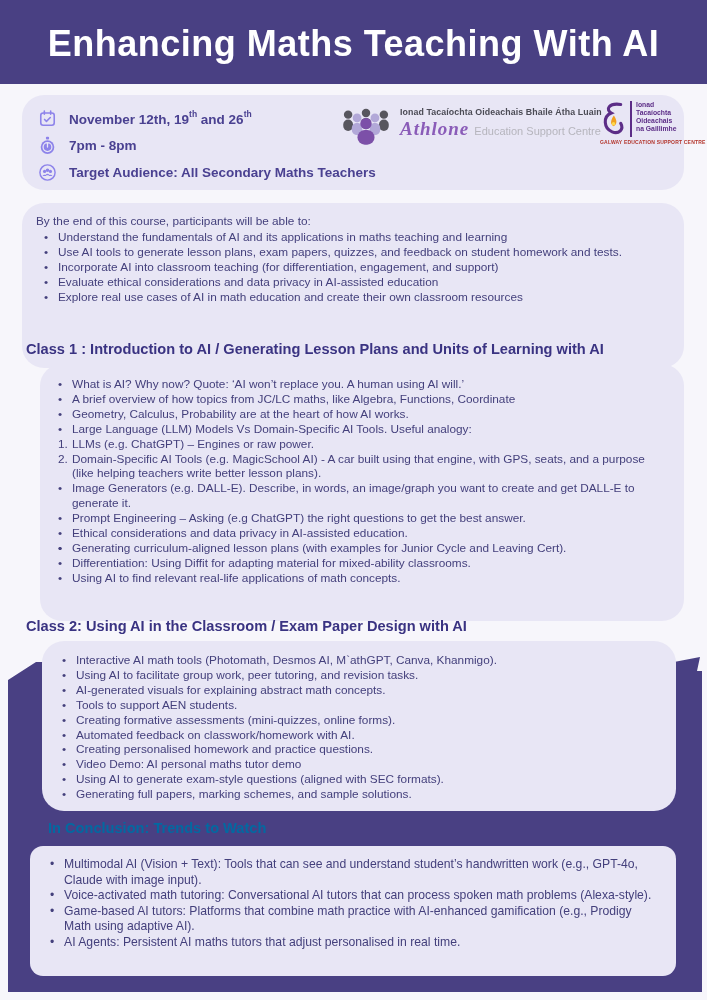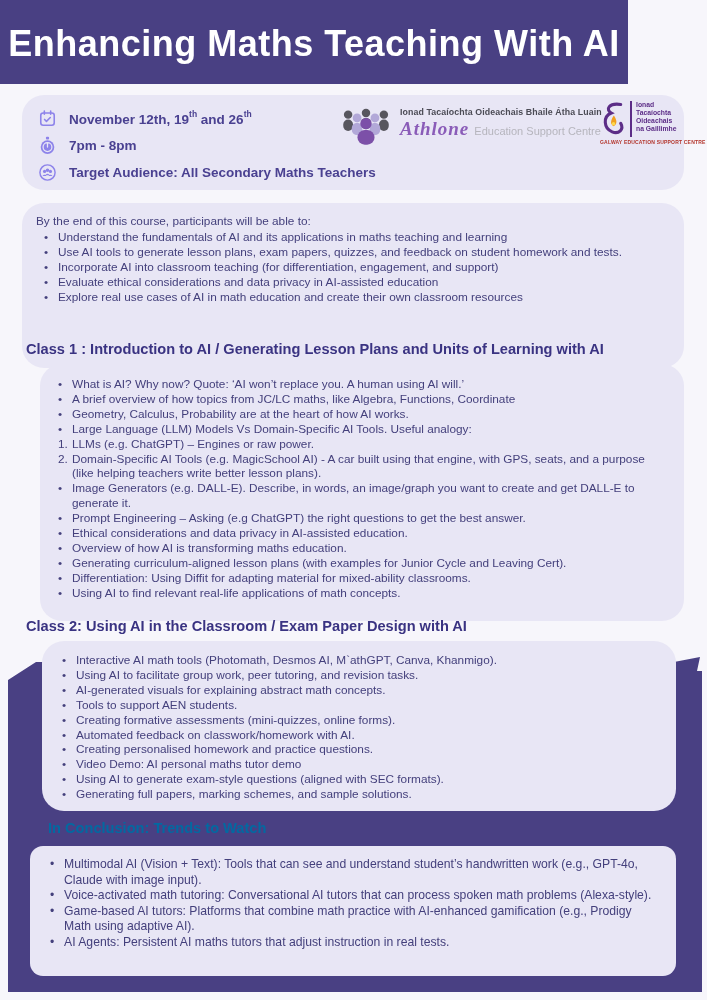--- a/index.html
+++ b/index.html
@@ -4,21 +4,21 @@
 <style>
   html,body{margin:0;padding:0;}
   .page{
     position:relative; width:707px; height:1000px; overflow:hidden;
     background:var(--page,#f7f6fb);
     font-family:"Liberation Sans","DejaVu Sans",sans-serif;
     color:var(--text,#44407c);
   }
   
   .hdr{
-    position:absolute; left:0; top:0; width:628px; height:84px;
+    position:absolute; left:0; top:0; width:707px; height:84px;
     background:var(--purple,#494083);
     display:flex; align-items:center; justify-content:center;
   }
   .hdr h1{
     margin:0; padding-top:4px; color:#fff; font-size:36px; font-weight:700;
     letter-spacing:.5px; white-space:nowrap;
   }
   
   .card{
     position:absolute; background:var(--card,#e8e6f5); border-radius:22px;
@@ -173,21 +173,21 @@
     <div class="list">
         <div class="li"><span class="m">•</span><span class="t">What is AI? Why now? Quote: ‘AI won’t replace you. A human using AI will.’</span></div>
         <div class="li"><span class="m">•</span><span class="t">A brief overview of how topics from JC/LC maths, like Algebra, Functions, Coordinate</span></div>
         <div class="li"><span class="m">•</span><span class="t">Geometry, Calculus, Probability are at the heart of how AI works.</span></div>
         <div class="li"><span class="m">•</span><span class="t">Large Language (LLM) Models Vs Domain-Specific AI Tools. Useful analogy:</span></div>
         <div class="li"><span class="m">1.</span><span class="t">LLMs (e.g. ChatGPT) – Engines or raw power.</span></div>
         <div class="li"><span class="m">2.</span><span class="t">Domain-Specific AI Tools (e.g. MagicSchool AI) - A car built using that engine, with GPS, seats, and a purpose (like helping teachers write better lesson plans).</span></div>
         <div class="li"><span class="m">•</span><span class="t">Image Generators (e.g. DALL-E). Describe, in words, an image/graph you want to create and get DALL-E to generate it.</span></div>
         <div class="li"><span class="m">•</span><span class="t">Prompt Engineering – Asking (e.g ChatGPT) the right questions to get the best answer.</span></div>
         <div class="li"><span class="m">•</span><span class="t">Ethical considerations and data privacy in AI-assisted education.</span></div>
-        <div class="li"><span class="m">•</span><span class="t">Overview of how AI is transforming maths education.</span></div>
+        <div class="li"><span class="m">•</span></div>
         <div class="li"><span class="m">•</span><span class="t">Generating curriculum-aligned lesson plans (with examples for Junior Cycle and Leaving Cert).</span></div>
         <div class="li"><span class="m">•</span><span class="t">Differentiation: Using Diffit for adapting material for mixed-ability classrooms.</span></div>
         <div class="li"><span class="m">•</span><span class="t">Using AI to find relevant real-life applications of math concepts.</span></div>
       </div>
   </div>
 
   <div class="sec-h class2-h">Class 2: Using AI in the Classroom / Exam Paper Design with AI</div>
   <div class="banner"></div>
   <div class="card class2-card">
     <div class="list">
@@ -203,17 +203,17 @@
         <div class="li"><span class="m">•</span><span class="t">Generating full papers, marking schemes, and sample solutions.</span></div>
       </div>
   </div>
 
   <div class="sec-h concl-h">In Conclusion: Trends to Watch</div>
   <div class="card conclusion-card">
     <div class="list">
         <div class="li"><span class="m">•</span><span class="t">Multimodal AI (Vision + Text): Tools that can see and understand student’s handwritten work (e.g., GPT-4o, Claude with image input).</span></div>
         <div class="li"><span class="m">•</span><span class="t">Voice-activated math tutoring: Conversational AI tutors that can process spoken math problems (Alexa-style).</span></div>
         <div class="li"><span class="m">•</span><span class="t">Game-based AI tutors: Platforms that combine math practice with AI-enhanced gamification (e.g., Prodigy Math using adaptive AI).</span></div>
-        <div class="li"><span class="m">•</span><span class="t">AI Agents: Persistent AI maths tutors that adjust instruction in real tests.</span></div>
+        <div class="li"><span class="m">•</span><span class="t">AI Agents: Persistent AI maths tutors that adjust personalised in real time.</span></div>
       </div>
   </div>
 
 </div>
 
 </body></html>

